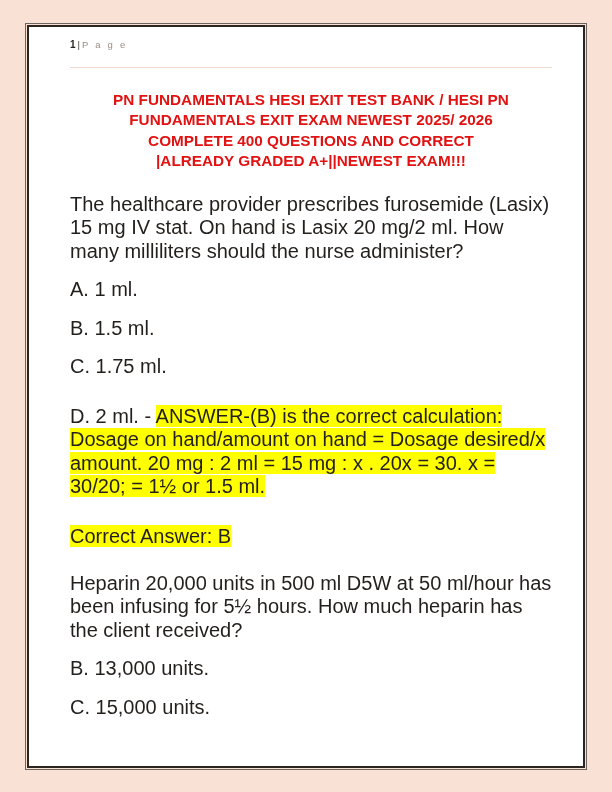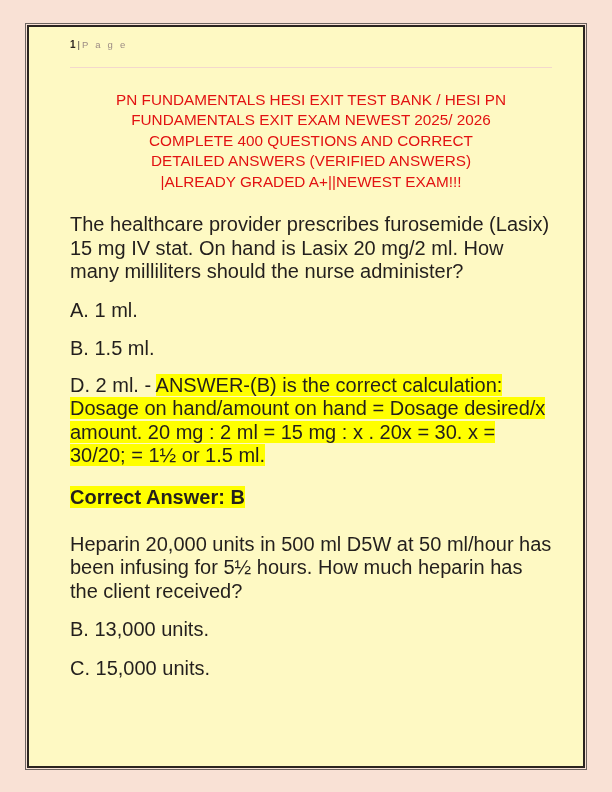--- a/index.html
+++ b/index.html
@@ -18,21 +18,21 @@
   #page-frame {
     position: absolute;
     left: 27px;
     top: 25px;
     width: 558px;
     height: 743px;
     box-sizing: border-box;
     border: 2px solid #2b2420;
     outline: 1px solid #6d6460;
     outline-offset: 1px;
-    background: #fef9c3;
+    background: #ffffff;
   }
 
   #page-inner {
     position: absolute;
     left: 41px;
     top: 8px;
     width: 482px;
     height: 726px;
   }
 
@@ -62,21 +62,21 @@
     height: 1px;
     background: #f3d8cc;
     margin-top: 6px;
     margin-bottom: 2px;
   }
 
   
   #doc-title {
     text-align: center;
     color: #e21212;
-    font-weight: normal;
+    font-weight: bold;
     font-size: 15.3px;
     line-height: 20.4px;
     margin-top: 22px;
     margin-bottom: 0;
     padding: 0 6px;
   }
   #doc-title .tline { display: block; }
 
   
   .para {
@@ -86,25 +86,24 @@
     margin: 0;
     padding: 0;
   }
   .para.q-stem {
     margin-top: 21px;
   }
   .para.opt {
     margin-top: 15px;
   }
   .para.ansblock {
-    margin-top: 13px;
+    margin-top: 26px;
   }
   .para.correct {
-    margin-top: 18px;
-    font-weight: bold;
+    margin-top: 26px;
   }
   .spacer-para {
     height: 23.5px;
   }
   .para.q2-stem {
   }
 
   mark.hl {
     background: #ffff00;
     color: #231f1d;
@@ -121,28 +120,28 @@
 
     <div id="page-header">
       <span class="pg-num">1</span><span class="pg-bar">|</span><span class="pg-word">P a g e</span>
     </div>
     <div id="header-rule"></div>
 
     <h1 id="doc-title">
       <span class="tline">PN FUNDAMENTALS HESI EXIT TEST BANK / HESI PN</span>
       <span class="tline">FUNDAMENTALS EXIT EXAM NEWEST 2025/ 2026</span>
       <span class="tline">COMPLETE 400 QUESTIONS AND CORRECT</span>
-      <span class="tline">DETAILED ANSWERS (VERIFIED ANSWERS)</span>
       <span class="tline">|ALREADY GRADED A+||NEWEST EXAM!!!</span>
     </h1>
 
     <p class="para q-stem">The healthcare provider prescribes furosemide (Lasix) 15 mg IV stat. On hand is Lasix 20 mg/2 ml. How many milliliters should the nurse administer?</p>
 
     <p class="para opt">A. 1 ml.</p>
     <p class="para opt">B. 1.5 ml.</p>
+    <p class="para opt">C. 1.75 ml.</p>
 
     <p class="para ansblock"><span>D. 2 ml. - </span><mark class="hl">ANSWER-(B) is the correct calculation: Dosage on hand/amount on hand = Dosage desired/x amount. 20 mg : 2 ml = 15 mg : x . 20x = 30. x = 30/20; = 1½ or 1.5 ml.</mark></p>
 
     <p class="para correct"><mark class="hl">Correct Answer: B</mark></p>
 
     <div class="spacer-para"></div>
 
     <p class="para q2-stem">Heparin 20,000 units in 500 ml D5W at 50 ml/hour has been infusing for 5½ hours. How much heparin has the client received?</p>
 
     <p class="para opt">B. 13,000 units.</p>

